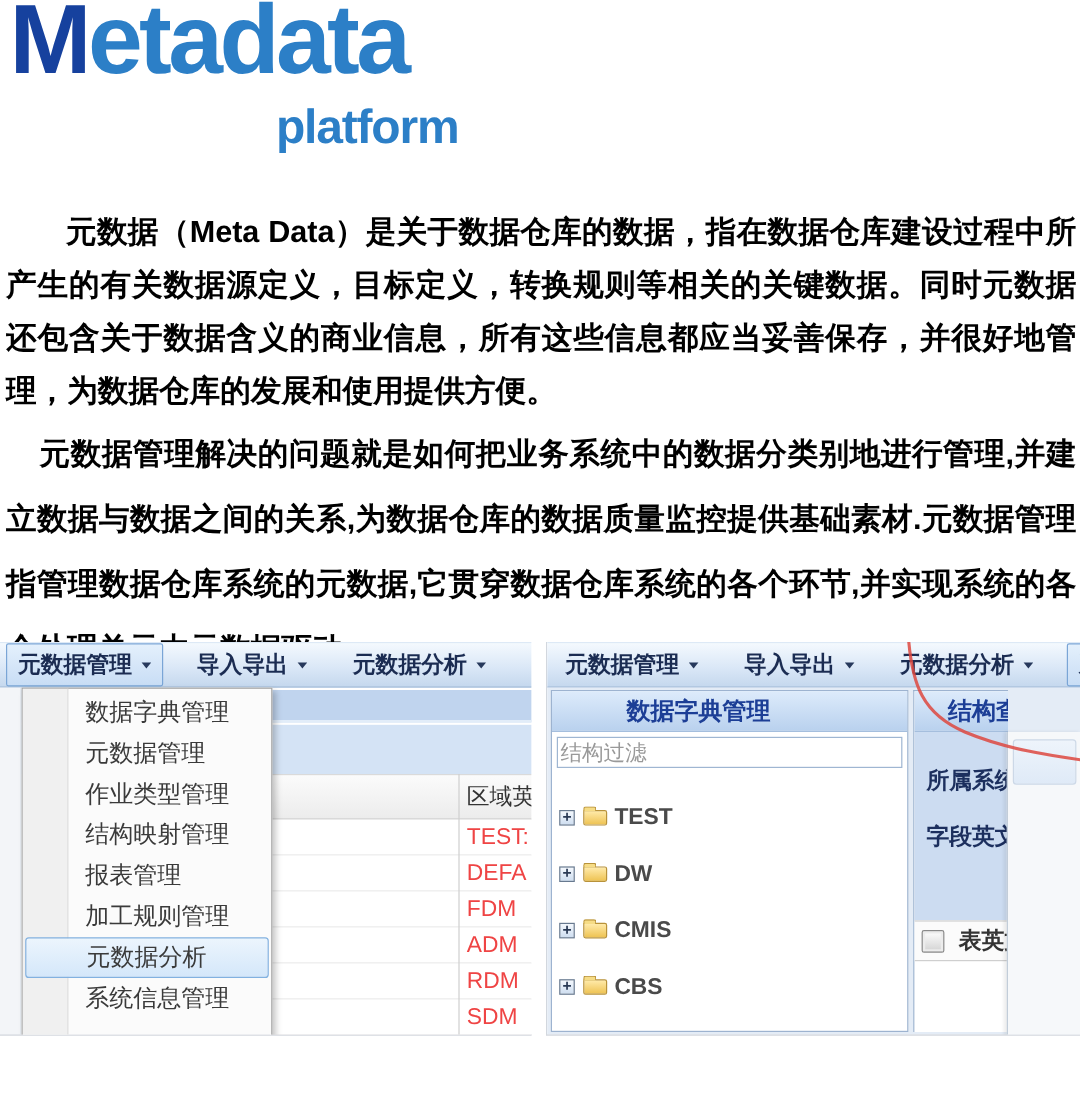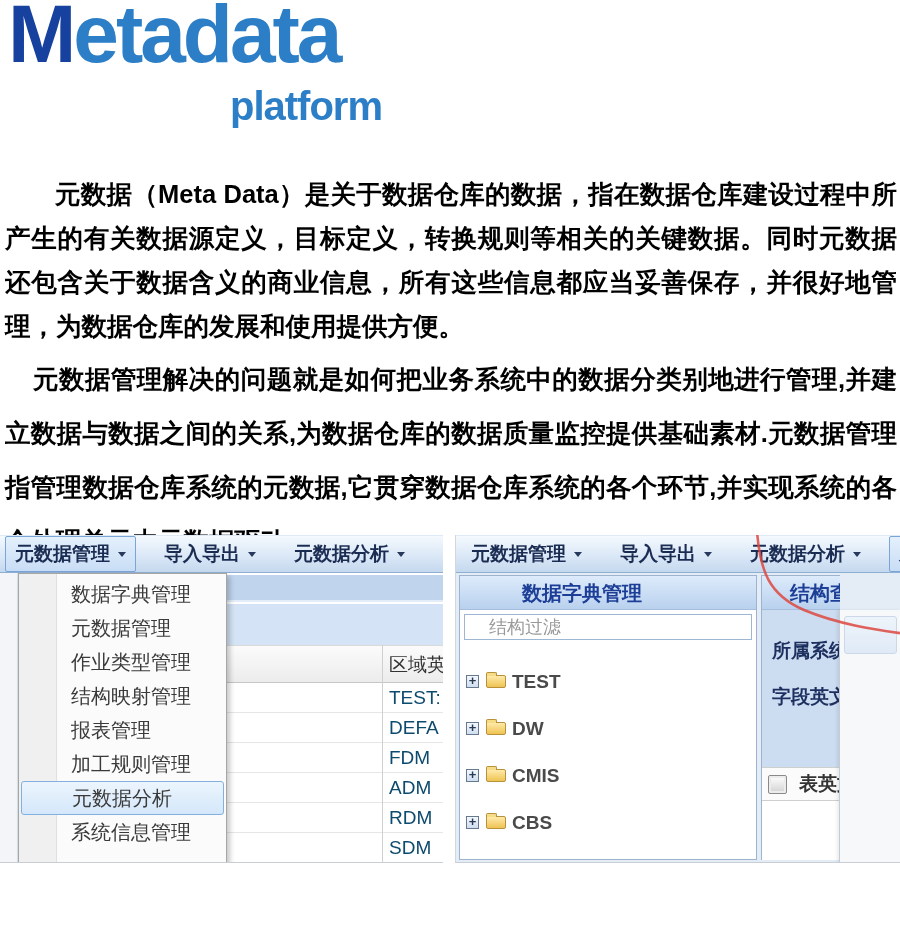--- a/index.html
+++ b/index.html
@@ -55,21 +55,21 @@
            border-bottom:1px solid #c6c6c6; border-top:1px solid #dadada; }
   .thead .hlabel { position:absolute; left:164px; top:0; right:0; height:38px;
                    line-height:38px; font-size:19px; color:#333; overflow:hidden;
                    white-space:nowrap; }
   .tvline { position:absolute; left:382px; top:110px; height:218px; width:1px;
             background:#cfcfcf; }
   .trows { position:absolute; left:225px; top:148px; right:0; }
   .trow { position:relative; height:30px; border-bottom:1px solid #e6e6e6;
           background:#fff; }
   .trow span { position:absolute; left:164px; top:0; line-height:30px;
-               font-size:19px; color:#0c4a6e; }
+               font-size:19px; color:#ef4444; }
 
   
   .dropdown { position:absolute; left:18px; top:38px; width:209px; height:292px;
               background:#fbfbfb; border:1px solid #a6a6a6;
               box-shadow:3px 3px 5px rgba(0,0,0,.22); padding-top:3px; }
   .dropdown::before { content:""; position:absolute; left:0; top:0; bottom:0;
               width:37px; background:#f0f0f0; border-right:1px solid #e0e0e0; }
   .ditem { position:relative; height:34px; line-height:34px; padding-left:52px;
            font-size:20px; color:#3a3a3a; font-weight:500; white-space:nowrap; }
   .ditem.sel { margin:0 2px; padding-left:50px;
@@ -82,21 +82,21 @@
               background:#e4ecf6; }
   .panel-hdr { background:linear-gradient(#ddebfb,#b9d1ee);
                border-bottom:1px solid #a5bedd; height:34px; line-height:34px;
                font-size:20px; font-weight:bold; color:#1c3e96;
                white-space:nowrap; overflow:hidden; }
   .treepanel { position:absolute; left:3px; top:2px; width:298px; bottom:2px;
                background:#fff; border:1px solid #9db3d0; }
   .treepanel .panel-hdr { padding-left:62px; }
   .filter { position:absolute; left:4px; top:38px; width:288px; height:26px;
             border:1px solid #9fb6d2; background:#fff; font-size:18px;
-            color:#999; padding:0 24px; font-family:"Liberation Sans",sans-serif; }
+            color:#999; padding:0 2px; font-family:"Liberation Sans",sans-serif; }
   .tree { position:absolute; left:6px; top:72px; right:2px; }
   .titem { display:flex; align-items:center; height:27px;margin-top:20px; }
   .plusbox { width:13px; height:13px; flex:0 0 13px;
              background:linear-gradient(#f4f8fd,#cfdef0);
              border:1px solid #67798f; color:#2a3a55; font-size:13px;
              line-height:10px; text-align:center; font-weight:bold; }
   .plusbox::before { content:"+"; }
   .folder { position:relative; width:20px; height:13px; flex:0 0 20px;
             margin:0 6px 0 7px; background:linear-gradient(#ffeaa9,#eec353);
             border:1px solid #b8923a; border-radius:1px 2px 2px 2px; }

